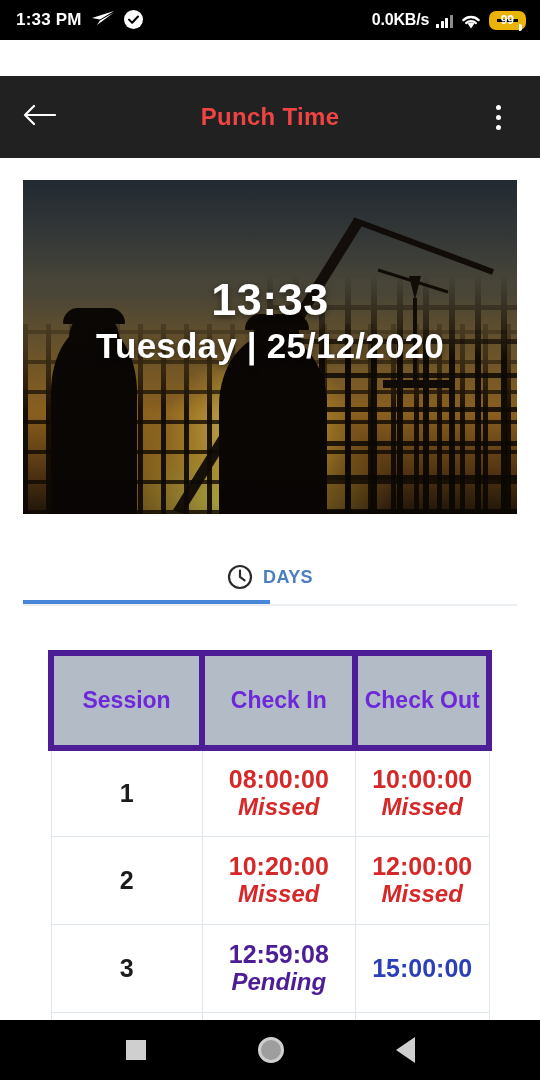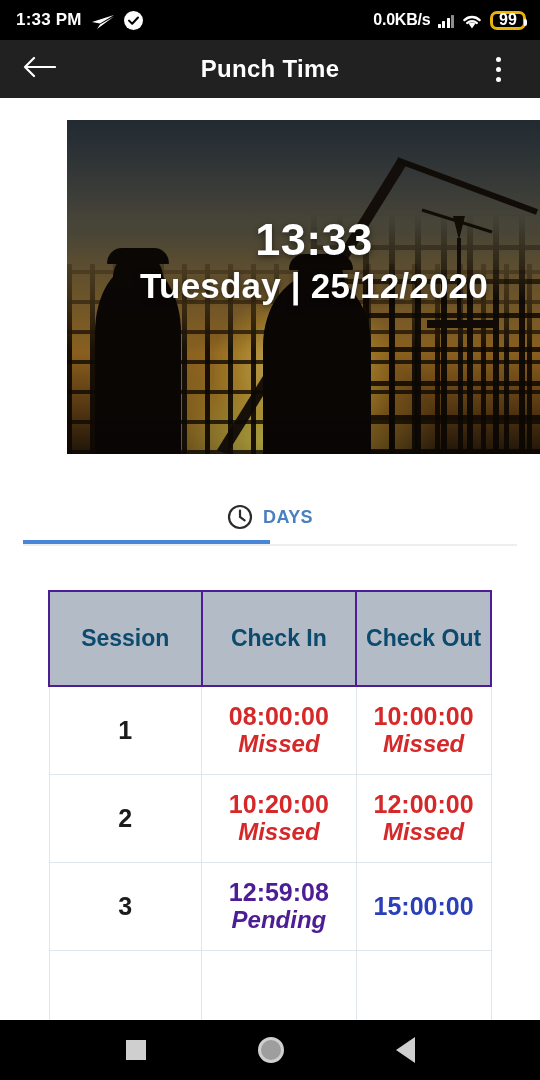--- a/index.html
+++ b/index.html
@@ -10,59 +10,59 @@
     overflow: hidden;
   }
   .phone { position: relative; width: 540px; height: 1080px; background: #fff; }
 
   
   .statusbar {
     height: 40px; background: #000; color: #fff;
     display: flex; align-items: center; justify-content: space-between;
     padding: 0 14px 0 16px;
   }
-  .sb-left { display: flex; align-items: flex-end; gap: 9px; }
+  .sb-left { display: flex; align-items: flex-start; gap: 9px; }
   .sb-right { display: flex; align-items: center; gap: 7px; }
   .sb-time { font-size: 17px; font-weight: bold; letter-spacing: .2px; }
   .sb-net { font-size: 16px; font-weight: bold; letter-spacing: -.2px; }
   .icon-send svg, .icon-check svg, .icon-wifi svg { display: block; }
   .sig { display: flex; align-items: flex-end; gap: 1.5px; height: 15px; }
   .sig i { width: 3px; background: #fff; display: block; border-radius: .5px; }
   .sig i:nth-child(1) { height: 4px; }
   .sig i:nth-child(2) { height: 7px; }
   .sig i:nth-child(3) { height: 10px; }
   .sig i:nth-child(4) { height: 13px; background: #8d8d8d; }
   .battery {
-    border: 3px solid #eab308; border-radius: 7px; height: 19px; min-width: 36px;
+    border: 8px solid #eab308; border-radius: 7px; height: 19px; min-width: 36px;
     display: flex; align-items: center; justify-content: center;
-    font-size: 16px; font-weight: bold; padding: 0 4px; position: relative;
+    font-size: 12px; font-weight: bold; padding: 0 4px; position: relative;
   }
   .battery:after {
     content: ""; position: absolute; right: -4px; top: 5px;
     width: 3px; height: 7px; background: #fff; border-radius: 0 2px 2px 0;
   }
 
   
   .appbar {
-    height: 58px; background: #212121; color: #ffffff;
-    display: flex; align-items: center; padding: 0 22px;
+    height: 82px; background: #212121; color: #ef4444;
+    display: flex; align-items: center; padding: 0 22px; margin-top: 36px;
   }
   .appbar-title {
     flex: 1; text-align: center; font-size: 24px; font-weight: bold;
     letter-spacing: .3px;
   }
   .back-btn { width: 40px; display: flex; align-items: center; }
   .menu-btn {
     width: 40px; display: flex; flex-direction: column; align-items: center;
     justify-content: center; gap: 5px;
   }
   .menu-btn span { width: 5px; height: 5px; border-radius: 50%; background: #fff; display: block; }
 
   
-  .hero-wrap { padding: 22px 23px 0 23px; margin-left: 44px; }
+  .hero-wrap { padding: 22px 23px 0 23px; }
   .hero {
     position: relative; width: 494px; height: 334px; overflow: hidden;
     background: #1d2026;
   }
   .hero .sky {
     position: absolute; inset: 0;
     background:
       radial-gradient(ellipse 230px 150px at 42% 96%, rgba(236,226,90,.95) 0%, rgba(226,176,55,.55) 38%, rgba(120,70,20,0) 72%),
       linear-gradient(180deg, #2f3a44 0%, #4a4637 34%, #7d5f2b 56%, #a06f23 70%, #6b4516 86%, #2a1c0c 100%);
   }
@@ -119,22 +119,22 @@
     height: 54px; color: #4a7fc1; font-size: 18px; font-weight: bold; letter-spacing: .4px;
   }
   .tab svg { display: block; }
   .tab-underline { position: absolute; left: 0; bottom: 0; height: 4px; width: 50%; background: #4a86d8; }
   .tab-divider { margin: 0 23px; height: 2px; background: #eceff1; }
 
   
   .table-wrap { margin: 44px 48px 0 48px; }
   table { width: 444px; border-collapse: collapse; table-layout: fixed; }
   th {
-    background: #b3bbc6; color: #0c4a6e; font-size: 23px; font-weight: bold;
-    height: 95px; border: 2px solid #4c1d95; padding: 4px 6px; line-height: 1.15;
+    background: #b3bbc6; color: #6d28d9; font-size: 23px; font-weight: bold;
+    height: 95px; border: 6px solid #4c1d95; padding: 4px 6px; line-height: 1.15;
   }
   th:nth-child(1) { width: 146px; }
   th:nth-child(2) { width: 148px; margin-left: 12px; }
   th:nth-child(3) { width: 129px; margin-top: 21px; }
   td {
     border: 1px solid #dfe6ec; height: 88px; text-align: center;
     vertical-align: middle; padding: 4px 2px; background: #fff;
   }
   .session-num { font-size: 25px; font-weight: bold; color: #1c1c1c; }
   .cell-time { font-size: 25px; font-weight: bold; line-height: 1.12; }

